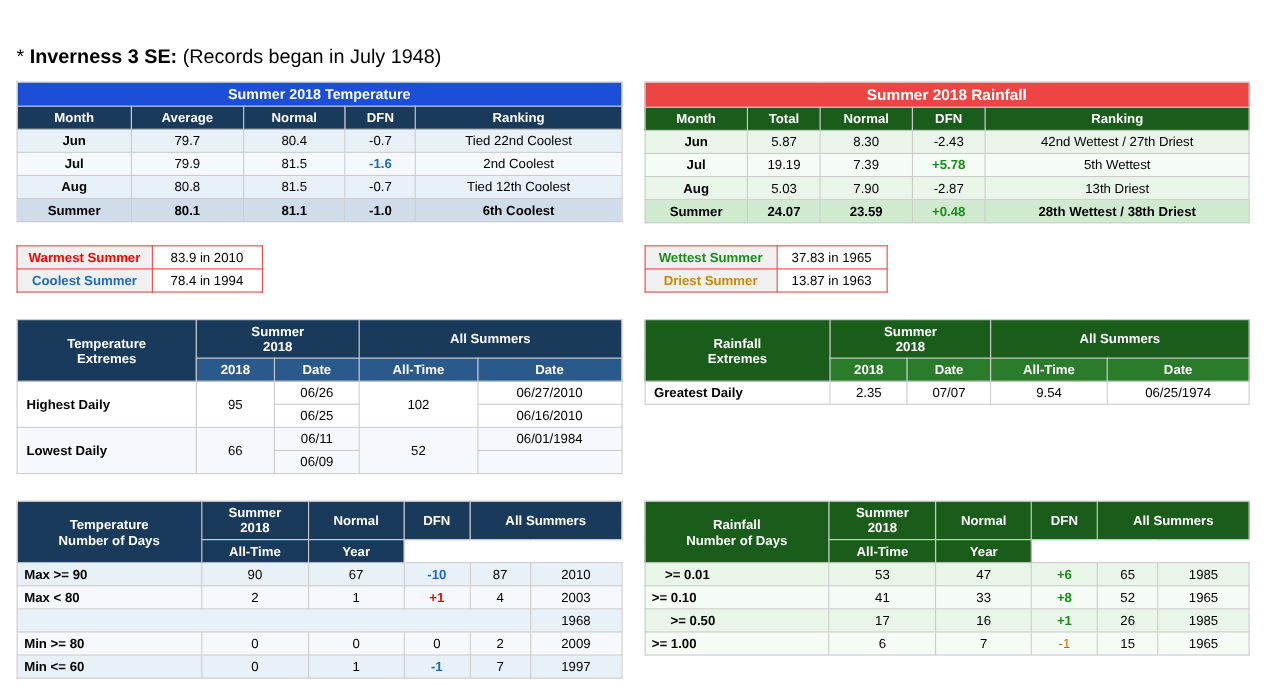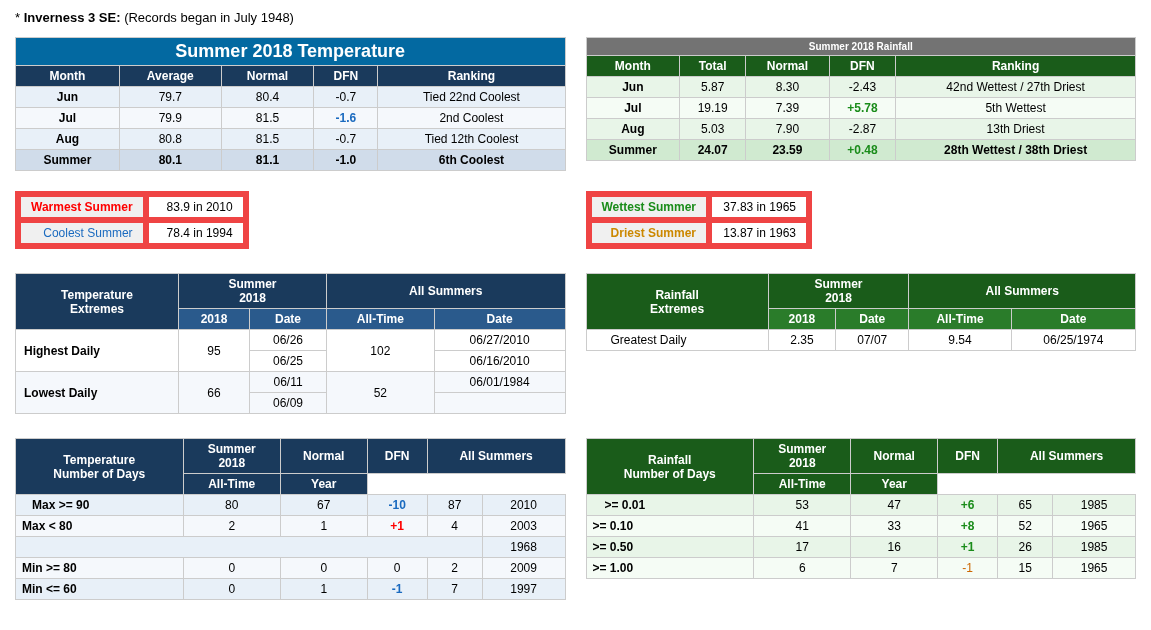--- a/index.html
+++ b/index.html
@@ -6,21 +6,22 @@
     body {
       font-family: Arial, sans-serif;
       font-size: 12px;
       background: #fff;
       color: #000;
       padding: 10px 15px;
       width: 1151px;
     }
     .header {
       margin-bottom: 12px;
-      font-size: 13px;
+      font-size: 18px;
+      margin-top: 31px;
     }
     .header strong { font-weight: bold; }
 
     .main-grid {
       display: grid;
       grid-template-columns: 1fr 1fr;
       gap: 16px 20px;
     }
 
     
@@ -30,63 +31,63 @@
     }
     th, td {
       border: 1px solid #ccc;
       padding: 3px 6px;
       text-align: center;
       white-space: nowrap;
     }
 
     
     .temp-header {
-      background: #0369a1;
+      background: #1d4ed8;
       color: white;
       font-weight: bold;
       text-align: center;
-      font-size: 18px;
+      font-size: 13px;
     }
     .temp-col-header {
       background: #1a3a5c;
       color: white;
       font-weight: bold;
     }
     .temp-row-odd { background: #e8f0f8; }
     .temp-row-even { background: #f5f8fc; }
     .temp-row-summer { background: #d0dcea; font-weight: bold; }
 
     
     .rain-header {
-      background: #737373;
+      background: #ef4444;
       color: white;
       font-weight: bold;
       text-align: center;
-      font-size: 10px;
+      font-size: 14px;
     }
     .rain-col-header {
       background: #1a5c1a;
       color: white;
       font-weight: bold;
     }
     .rain-row-odd { background: #e8f5e8; }
     .rain-row-even { background: #f5fcf5; }
     .rain-row-summer { background: #d0ead0; font-weight: bold; }
 
     .text-red { color: red; font-weight: bold; }
     .text-blue { color: #1a6abf; font-weight: bold; }
     .text-green { color: #1a8c1a; font-weight: bold; }
     .text-orange { color: #cc6600; }
     .records-table {
       width: auto;
     }
     .records-table td {
-      border: 6px solid #ef4444;
+      border: 1px solid #ef4444;
       padding: 3px 10px;
-      text-align: right;
+      text-align: center;
     }
     .records-table .label-cell {
       font-weight: bold;
       background: #f0f0f0;
       min-width: 120px;
     }
     .records-table .value-cell {
       min-width: 100px;
       background: #fff;
     }
@@ -110,24 +111,24 @@
       color: white;
       font-weight: bold;
     }
     .extreme-row-label {
       font-weight: bold;
       background: #e8f0f8;
       text-align: left;
       padding-left: 8px;
     }
     .extreme-row-label-rain {
-      font-weight: normal;
+      font-weight: bold;
       background: #e8f5e8;
       text-align: left;
-      padding-left: 24px;
+      padding-left: 8px;
     }
     .extreme-data-row td { background: #fff; }
     .extreme-data-row-alt td { background: #f5f8fc; }
 
     
     .days-header-row th {
       background: #1a3a5c;
       color: white;
       font-weight: bold;
     }
@@ -246,21 +247,21 @@
   </div>
 
   <div style="margin-top:4px;">
     <table class="records-table">
       <tbody>
           <tr>
         <td class="label-cell" style="color:red; font-weight:bold;">Warmest Summer</td>
         <td class="value-cell">83.9 in 2010</td>
       </tr>
       <tr>
-        <td class="label-cell" style="color:#1a6abf; font-weight:normal;">Coolest Summer</td>
+        <td class="label-cell" style="color:#1a6abf; font-weight:bold;">Coolest Summer</td>
         <td class="value-cell">78.4 in 1994</td>
       </tr>
     </tbody>
       </table>
   </div>
 
   <div style="margin-top:4px;">
     <table class="records-table">
       <tbody>
           <tr>
@@ -355,22 +356,22 @@
     <th colspan="2">All Summers</th>
   </tr>
   <tr class="days-header-row">
 
     <th>All-Time</th>
     <th>Year</th>
   </tr>
 </thead>
       <tbody id="temp-days-tbody">
       <tr class="days-row-odd">
-            <td style="font-weight: bold; text-align: left; padding-left: 16px;">Max &gt;= 90</td>
-            <td>80</td>
+            <td style="font-weight: bold; text-align: left; padding-left: 6px;">Max &gt;= 90</td>
+            <td>90</td>
             <td>67</td>
             <td class="text-blue">-10</td>
             <td>87</td>
             <td>2010</td>
           </tr>
           <tr class="days-row-even">
             <td style="font-weight: bold; text-align: left; padding-left: 6px;">Max &lt; 80</td>
             <td>2</td>
             <td>1</td>
             <td class="text-red">+1</td>
@@ -428,21 +429,21 @@
           </tr>
           <tr class="days-row-even-rain">
             <td style="font-weight: bold; text-align: left; padding-left: 6px;">&gt;= 0.10</td>
             <td>41</td>
             <td>33</td>
             <td class="text-green">+8</td>
             <td>52</td>
             <td>1965</td>
           </tr>
           <tr class="days-row-odd-rain">
-            <td style="font-weight: bold; text-align: left; padding-left: 6px;">&gt;= 0.50</td>
+            <td style="font-weight: bold; text-align: left; padding-left: 23px;">&gt;= 0.50</td>
             <td>17</td>
             <td>16</td>
             <td class="text-green">+1</td>
             <td>26</td>
             <td>1985</td>
           </tr>
           <tr class="days-row-even-rain">
             <td style="font-weight: bold; text-align: left; padding-left: 6px;">&gt;= 1.00</td>
             <td>6</td>
             <td>7</td>

